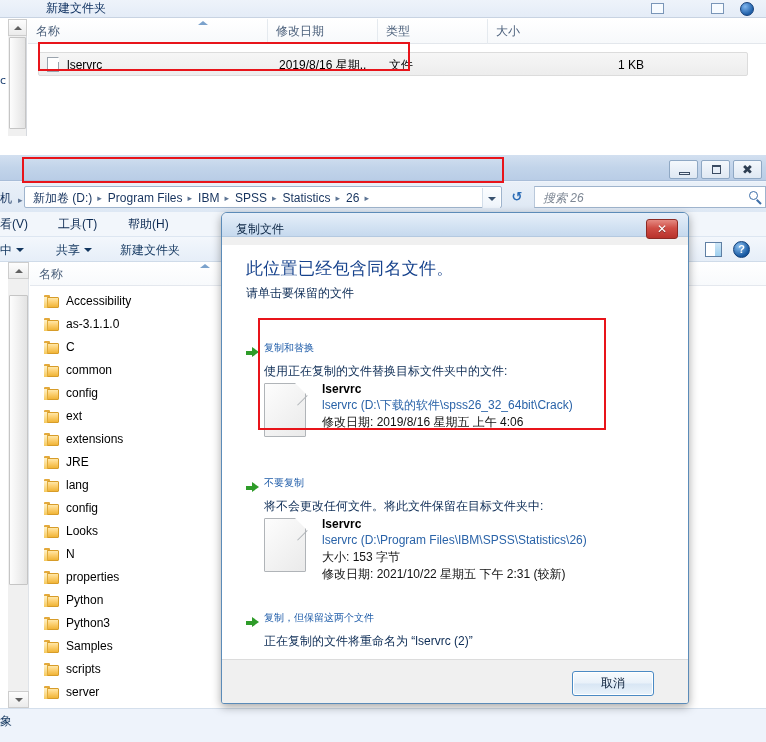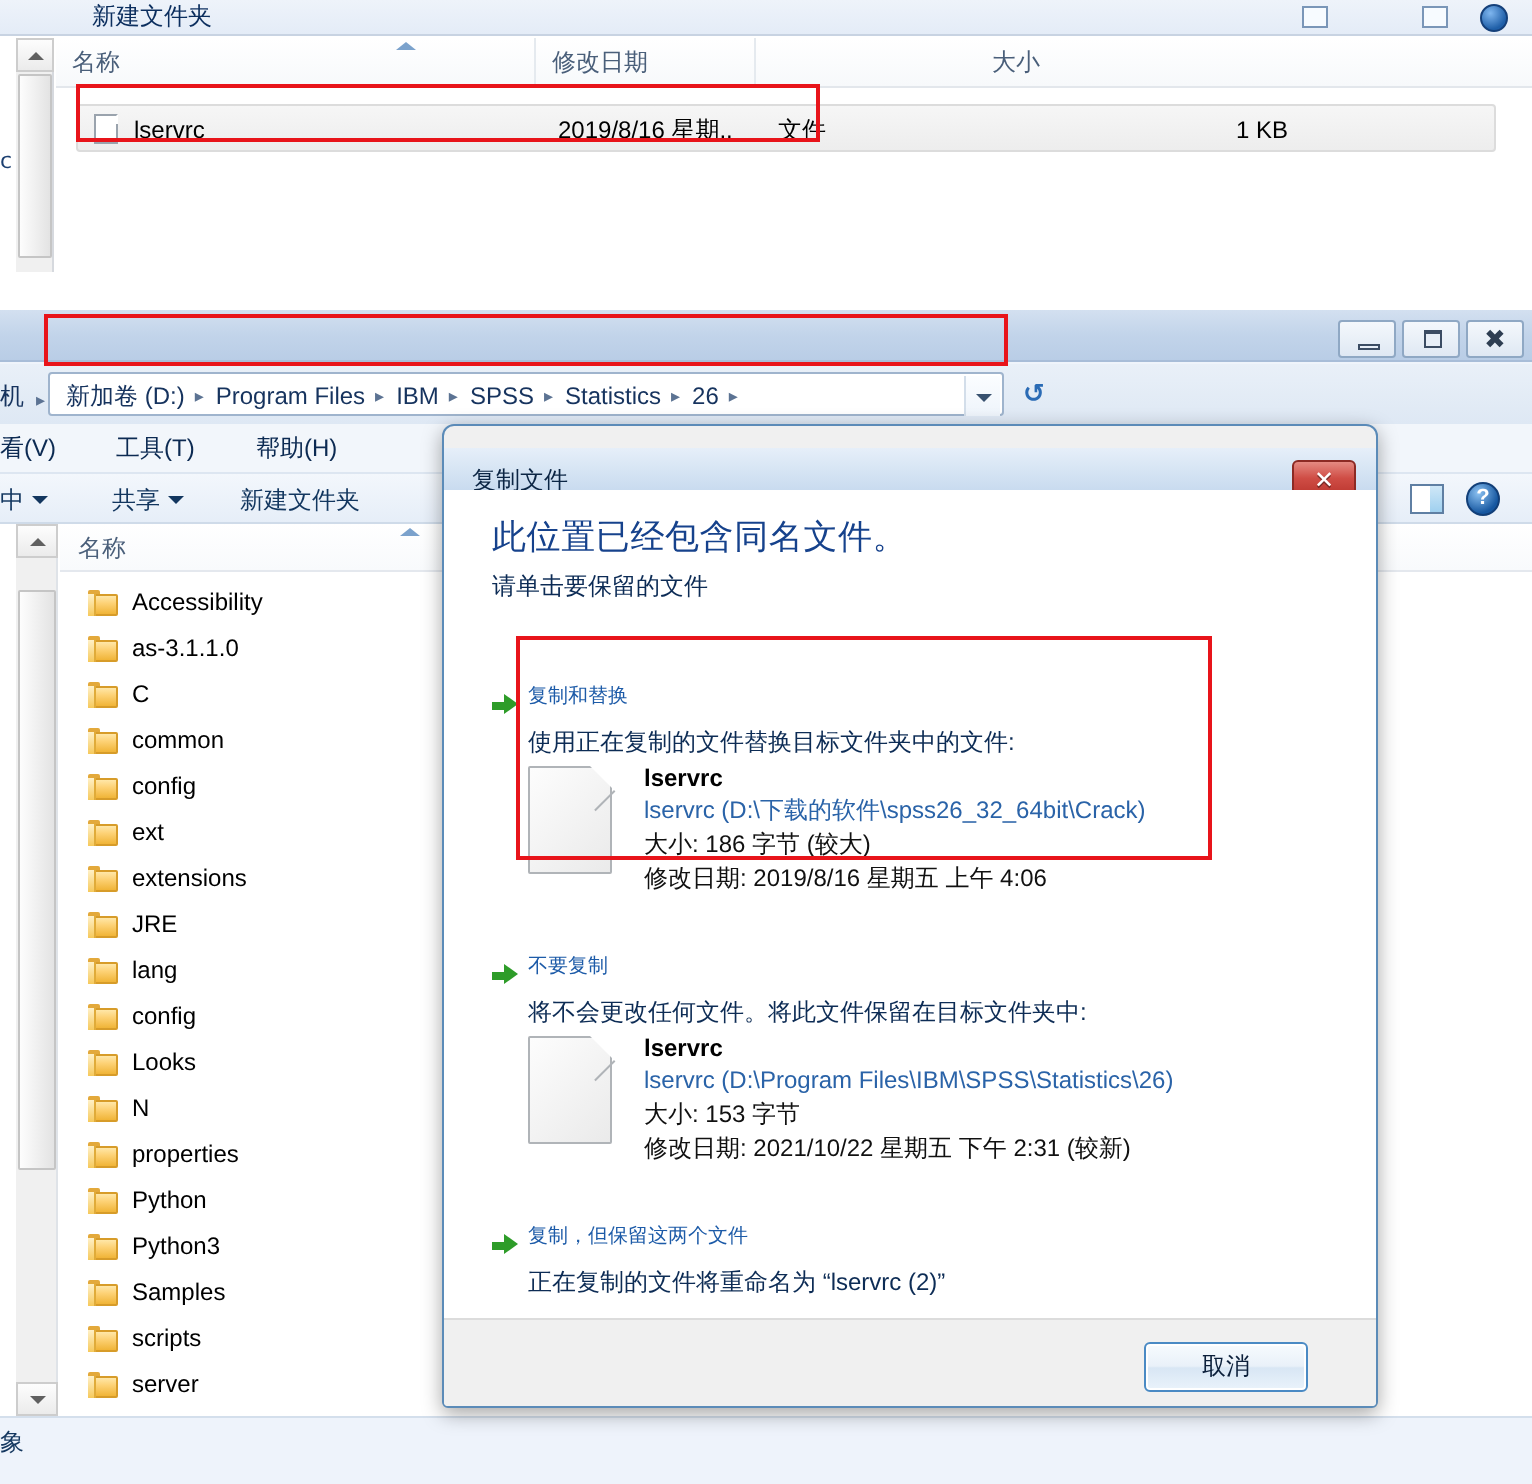--- a/index.html
+++ b/index.html
@@ -247,21 +247,20 @@
     background:#f0f0f0;
     border:1px solid #5b8bb8;
     border-radius:6px 6px 3px 3px;
     box-shadow:0 3px 10px rgba(0,0,0,0.35);
     overflow:hidden;
   }
   #dlg-title {
     position:absolute; left:0; top:0; width:100%; height:24px;
     background:linear-gradient(to bottom,#e6eff9 0%,#d4e3f3 55%,#c6d9ee 100%);
     border-bottom:1px solid #b4c9e0;
-    margin-top:11px;
   }
   #dlg-title .txt {
     position:absolute; left:14px; top:8px; font-size:12px; color:#0b2544;
   }
   #dlg-close {
     position:absolute; right:10px; top:6px; width:32px; height:20px;
     background:linear-gradient(to bottom,#e58a82 0%,#cf4d45 45%,#b8322b 100%);
     border:1px solid #8c2a24; border-radius:3px;
     color:#fff; font-size:12px; font-weight:bold; text-align:center; line-height:18px;
     text-shadow:0 1px 0 rgba(0,0,0,0.4);
@@ -359,20 +358,21 @@
     <div class="scroll-btn" style="top:0;">
       <span class="scroll-arrow up"></span>
     </div>
     <div class="scroll-thumb" style="top:18px; height:92px;"></div>
   </div>
 
   <div id="win1-list">
     <div id="w1-head">
       <div class="w1-col" style="left:0;   width:240px;">名称</div>
       <div class="w1-col" style="left:240px;width:110px;">修改日期</div>
+      <div class="w1-col" style="left:350px;width:110px;">类型</div>
       <div class="w1-col" style="left:460px;width:150px; border-right:none;">大小</div>
       <div id="w1-sortmark"></div>
     </div>
 
     <div id="w1-row">
       <span class="file-glyph-small"></span>
       <span class="w1-cell" style="left:28px;">lservrc</span>
       <span class="w1-cell" style="left:240px;">2019/8/16 星期..</span>
       <span class="w1-cell" style="left:350px;">文件</span>
       <span class="w1-cell" style="left:520px; width:85px; text-align:right;">1 KB</span>
@@ -417,20 +417,24 @@
         <span class="crumb">26</span>
         <span class="crumb-sep">▸</span>
       </div>
       <div id="addr-dropdown">
         <span class="dd"></span>
       </div>
     </div>
 
     <div id="refresh-btn">↺</div>
 
+    <div id="search-box">
+      <span class="ph">搜索 26</span>
+      <span class="mag"></span>
+    </div>
   </div>
 
   <div id="win2-menubar">
     <span class="menu-item" style="left:0px;">看(V)</span>
     <span class="menu-item" style="left:58px;">工具(T)</span>
     <span class="menu-item" style="left:128px;">帮助(H)</span>
   </div>
 
   <div id="win2-cmdbar">
     <span class="cmd-item" style="left:0px;">
@@ -649,21 +653,20 @@
       <span class="opt-desc">使用正在复制的文件替换目标文件夹中的文件:</span>
       <div class="opt-file">
         <span class="bigfile-ico">
           <span class="sheet"></span>
             <span class="fold"></span>
             <span class="foldline"></span>
         </span>
         <div class="file-meta">
           <div class="fname">lservrc</div>
           <div class="fpath">lservrc (D:\下载的软件\spss26_32_64bit\Crack)</div>
-          <div class="fsize">大小: 186 字节 (较大)</div>
           <div class="fdate">修改日期: 2019/8/16 星期五 上午 4:06</div>
         </div>
       </div>
     </div>
 
     <div class="opt" style="top:231px;">
       <span class="opt-arrow">
         <span class="shaft"></span>
           <span class="head"></span>
       </span>

